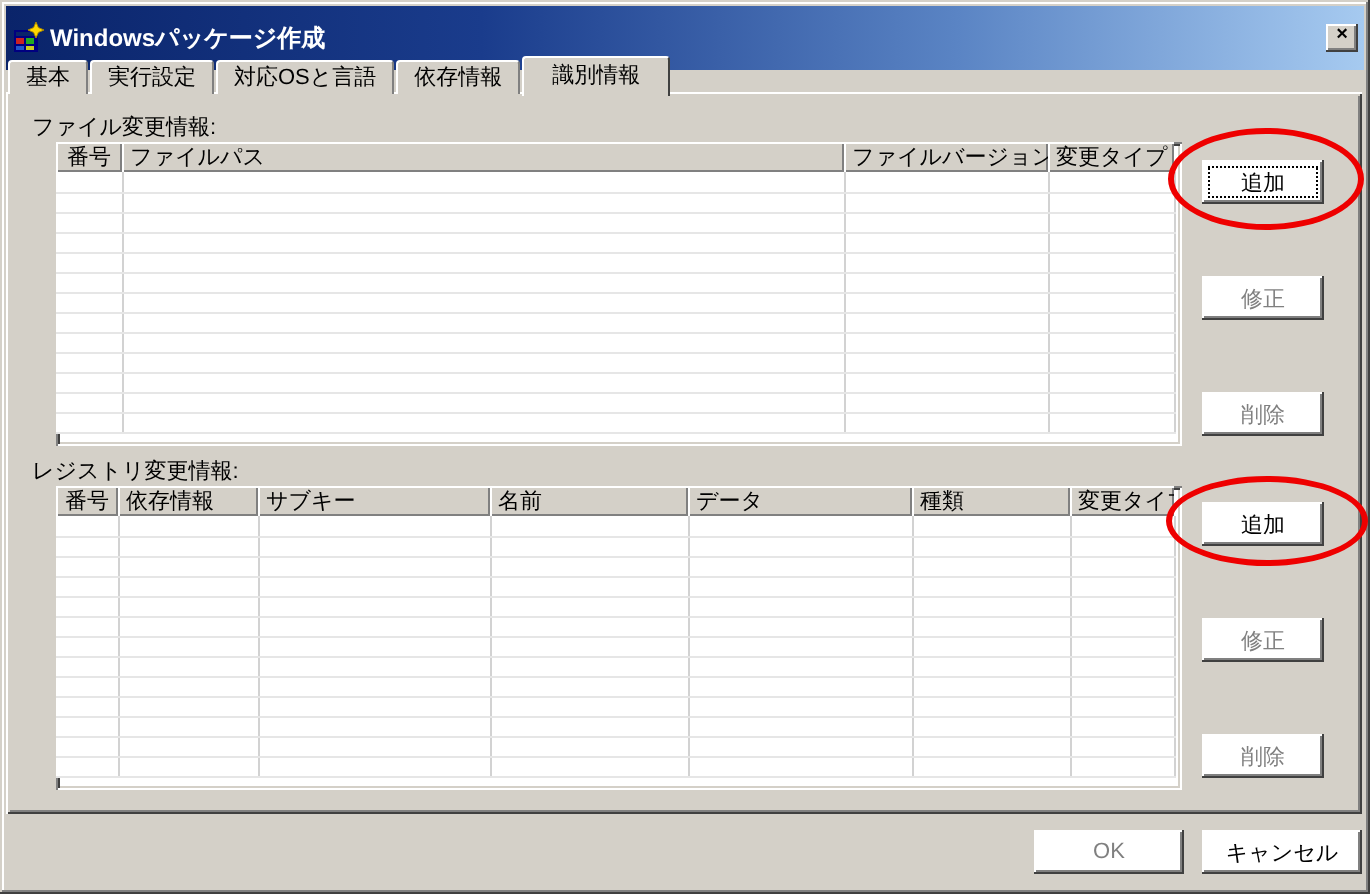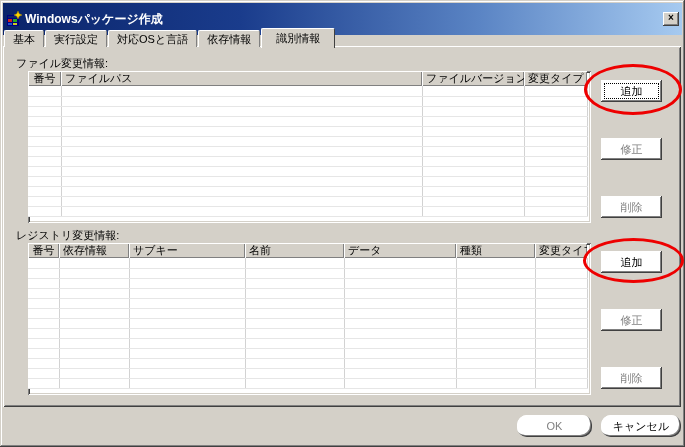--- a/index.html
+++ b/index.html
@@ -69,21 +69,21 @@
   
   .btn {
     position:absolute; left:601px; width:61px; height:22px;
     background:#ffffff; font-size:11px; z-index:2;
     display:flex; align-items:center; justify-content:center;
     box-shadow: inset -1px -1px 0 #404040, inset 1px 1px 0 #ffffff, inset -2px -2px 0 #808080;
     cursor:default; user-select:none; white-space:nowrap;
   }
   .btn.disabled { color:#808080; text-shadow:1px 1px 0 #ffffff; }
   .btn .focus-rect { position:absolute; left:3px; right:3px; top:3px; bottom:3px; border:1px dotted #000; }
-  .footer-btn { left:auto;border-radius:10px; }
+  .footer-btn { left:auto; }
   
   .annot-ellipse {
     position:absolute; border:3px solid #ee0000; border-radius:50%;
     pointer-events:none; z-index:6; background:transparent;
   }
 </style>
 </head>
 <body>
 
 <div class="dialog">

